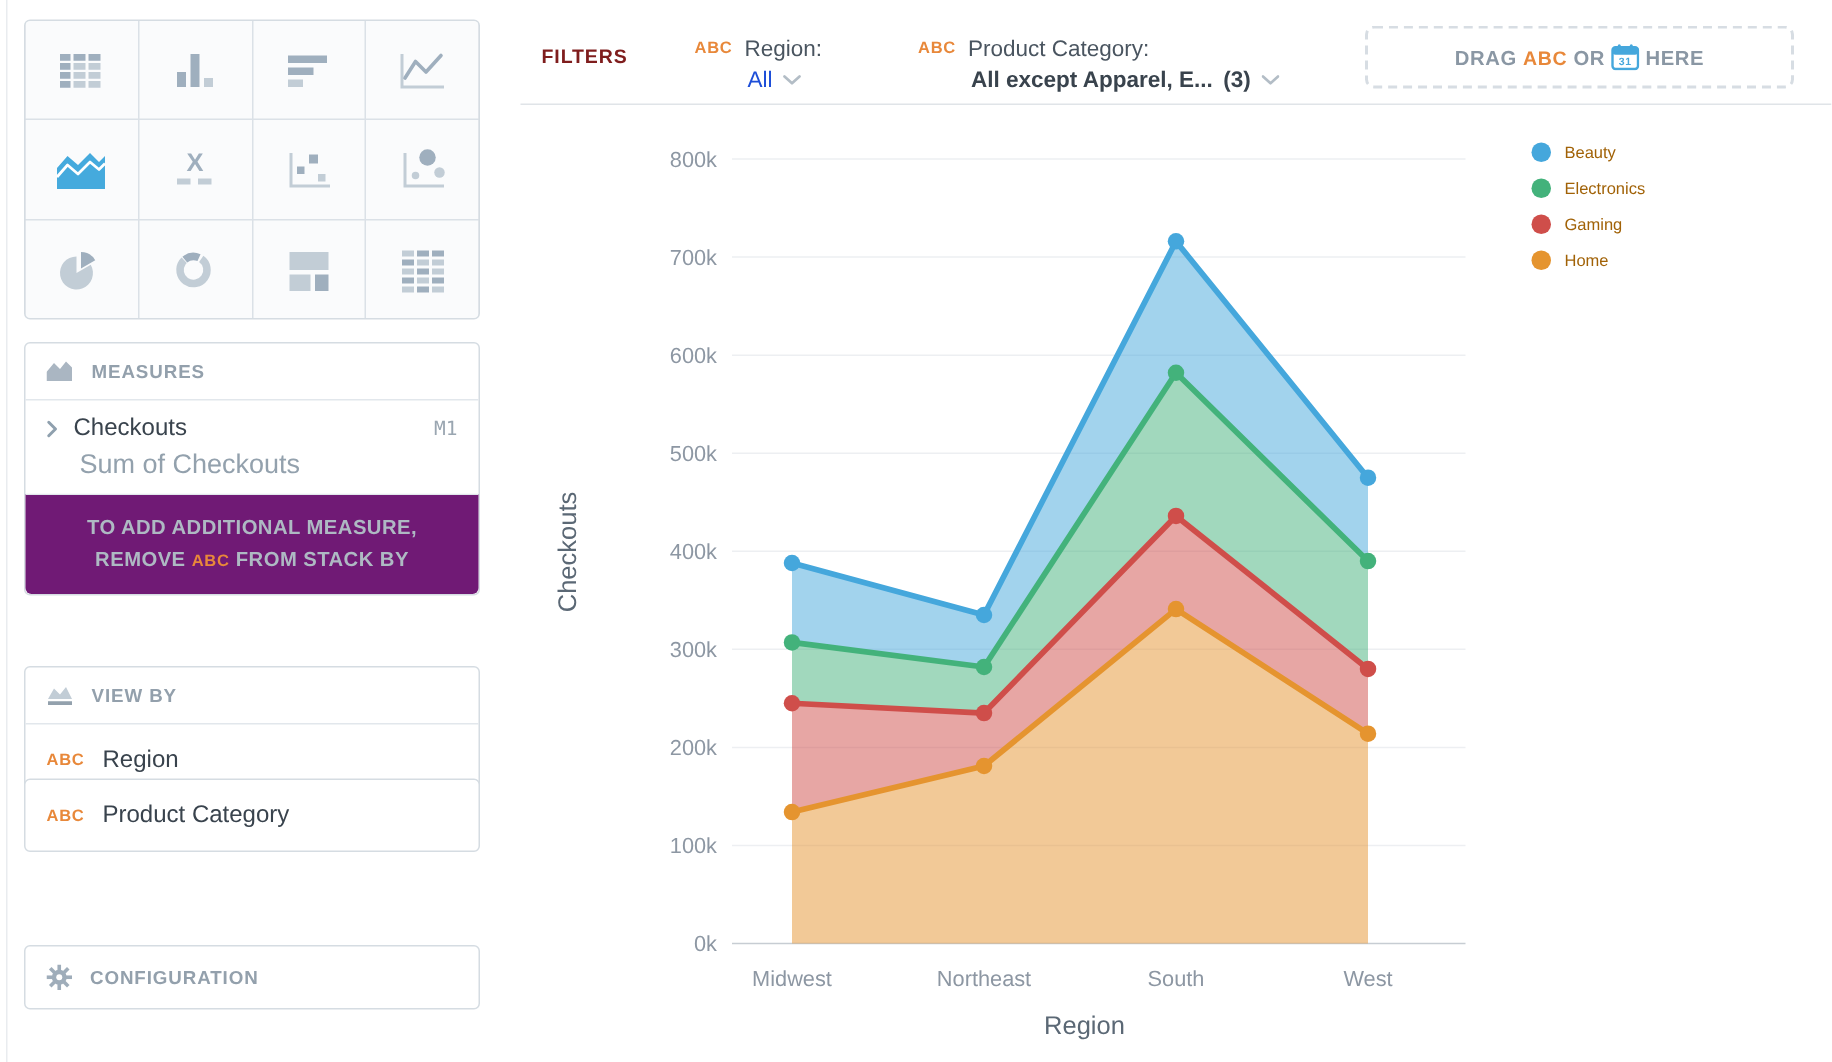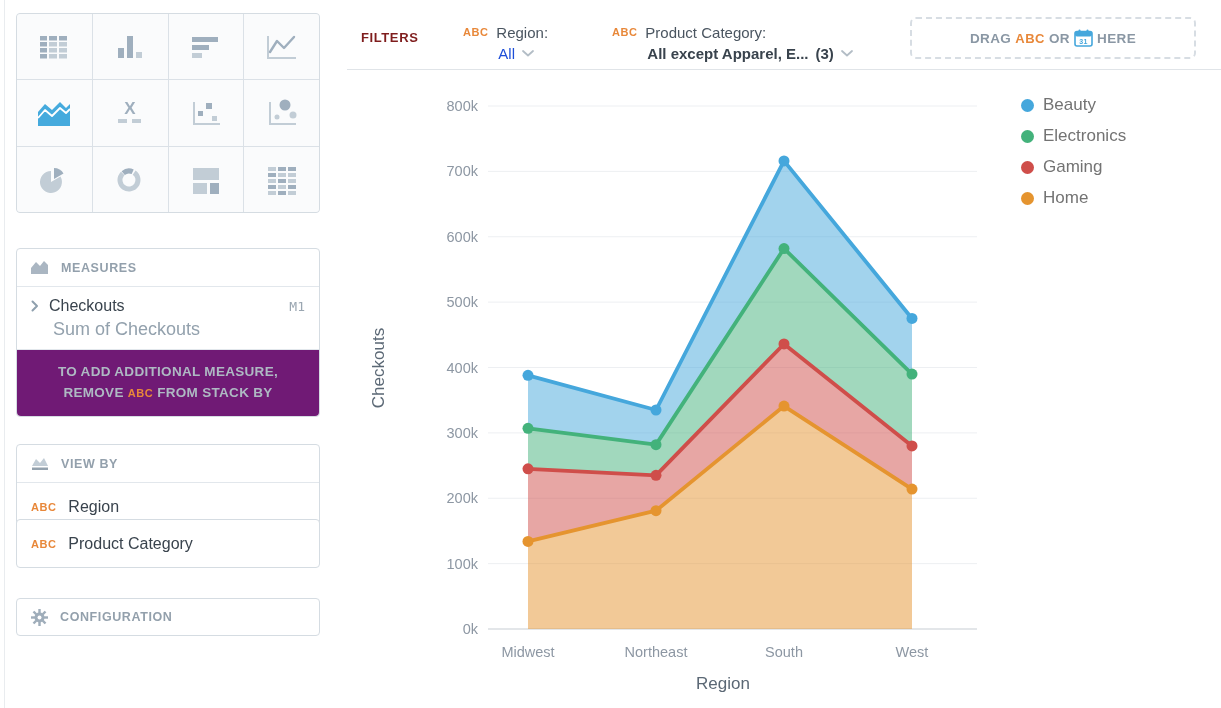--- a/index.html
+++ b/index.html
@@ -20,38 +20,38 @@
             grid-template-columns:repeat(4,1fr); grid-template-rows:repeat(3,1fr);
             gap:1px; background:#dbe1e7; overflow:hidden; }
   .tile { background:#fafbfc; display:flex; align-items:center; justify-content:center; cursor:pointer; }
 
   
   .sec-header { height:38px; display:flex; align-items:center; padding:0 14px; gap:12px; }
   .sec-header .hdr-label { font-size:12.5px; font-weight:bold; letter-spacing:0.6px;
                            color:#93a0ac; text-transform:uppercase; }
   .hdr-divider { border-bottom:1px solid #e2e7ec; }
 
-  #measures-box { top:228px;margin-top:20px; }
+  #measures-box { top:228px; }
   .measure-item { padding:10px 14px 9px 14px; cursor:pointer; }
   .measure-title-row { display:flex; align-items:center; gap:10px; }
   .measure-name { font-size:16px; color:#39434d; }
   .measure-badge { margin-left:auto; font-family:"DejaVu Sans Mono", monospace;
                    font-size:13px; color:#9aa6b1; }
   .measure-sub { margin:4px 0 0 22px; font-size:18px; color:#93a1ad; }
   .measure-note { background:#701a75; border-top:1px solid #e2e7ec;
                   border-radius:0 0 4px 4px; padding:12px 18px;
                   text-align:center; font-size:13.5px; font-weight:bold;
                   color:#aeb9c3; line-height:1.55; letter-spacing:0.3px; }
 
   #viewby-box { top:444px; }
   #stackby-box { top:519px; }
   .field-row { height:47px; display:flex; align-items:center; padding:0 14px; gap:12px; cursor:pointer; }
   .field-label { font-size:16px; color:#39434d; }
 
-  #config-box { top:598px; height:38px; cursor:pointer; }
+  #config-box { top:630px; height:43px; cursor:pointer; }
 
   .abc-chip { color:#e8883a; font-size:11px; font-weight:bold; letter-spacing:0.5px; }
 
   
   #filters-label { left:361px; top:30px; font-size:13px; font-weight:bold;
                    letter-spacing:0.6px; color:#7f1d1d; }
   .filter-group { display:flex; gap:8px; }
   #region-filter { left:463px; top:24px; }
   #category-filter { left:612px; top:24px; }
   .filter-group .abc-chip { margin-top:2px; }
@@ -68,21 +68,21 @@
 
   #filter-divider { left:347px; top:69px; width:874px; height:1px; background:#e0e4e8; }
 
   
   #chart-svg { left:345px; top:80px; }
 
   
   #legend { left:1021px; top:95px; }
   .legend-row { display:flex; align-items:center; margin-bottom:11px; cursor:pointer; }
   .legend-dot { width:13px; height:13px; border-radius:50%; margin-right:9px; flex:0 0 auto; }
-  .legend-label { font-size:17px; color:#737373; }
+  .legend-label { font-size:11px; color:#a16207; }
 </style>
 </head>
 <body>
 
 <div id="page-edge" class="abs"></div>
 
 <div id="picker" class="abs side-box">
   <div class="tile">
     <svg width="44" height="38" viewBox="0 0 44 38">
       <g>

